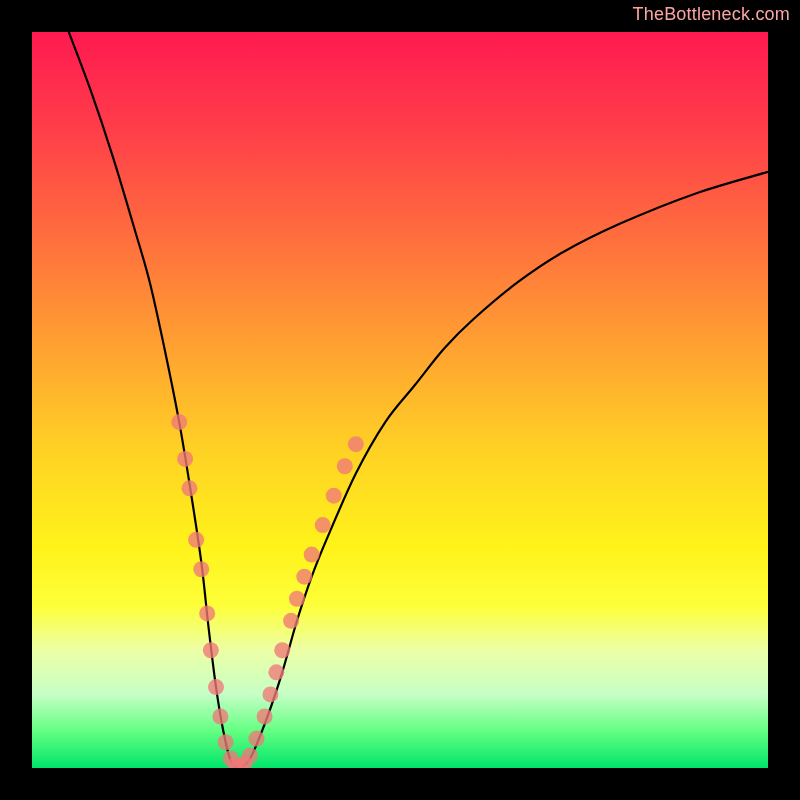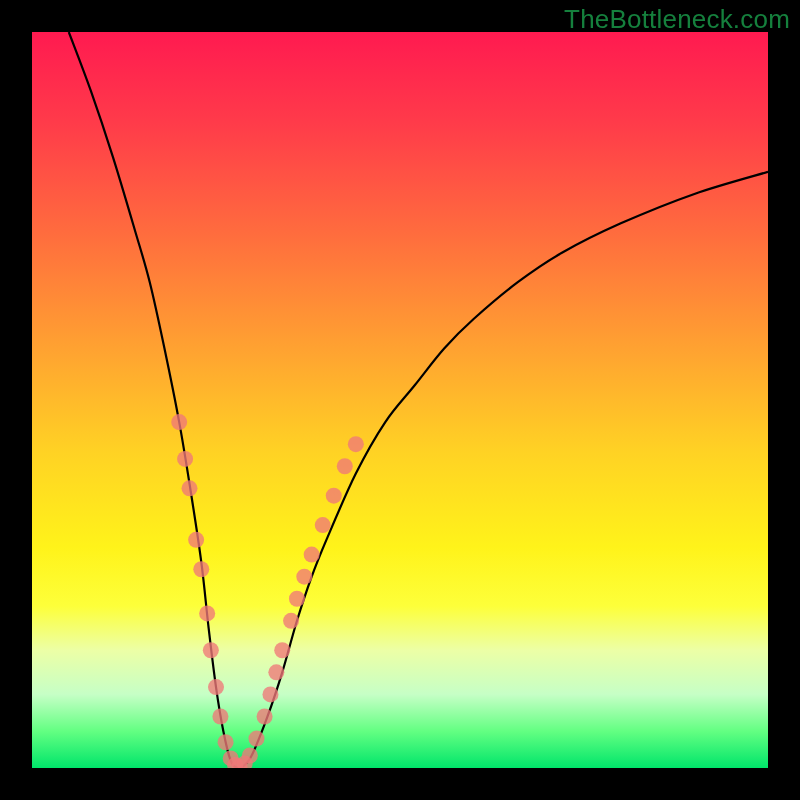--- a/index.html
+++ b/index.html
@@ -54,22 +54,22 @@
     stroke-width: 2.2;
   }
   .dot {
     fill: #f07878;
     fill-opacity: 0.78;
   }
   .watermark {
     position: absolute;
     top: 4px;
     right: 10px;
-    color: #15803d;
-    font-size: 26px;
+    color: #fca5a5;
+    font-size: 18px;
     font-weight: 500;
     letter-spacing: 0.2px;
     user-select: none;
   }
 </style>
 </head>
 <body>
 
 <div class="stage">
 

